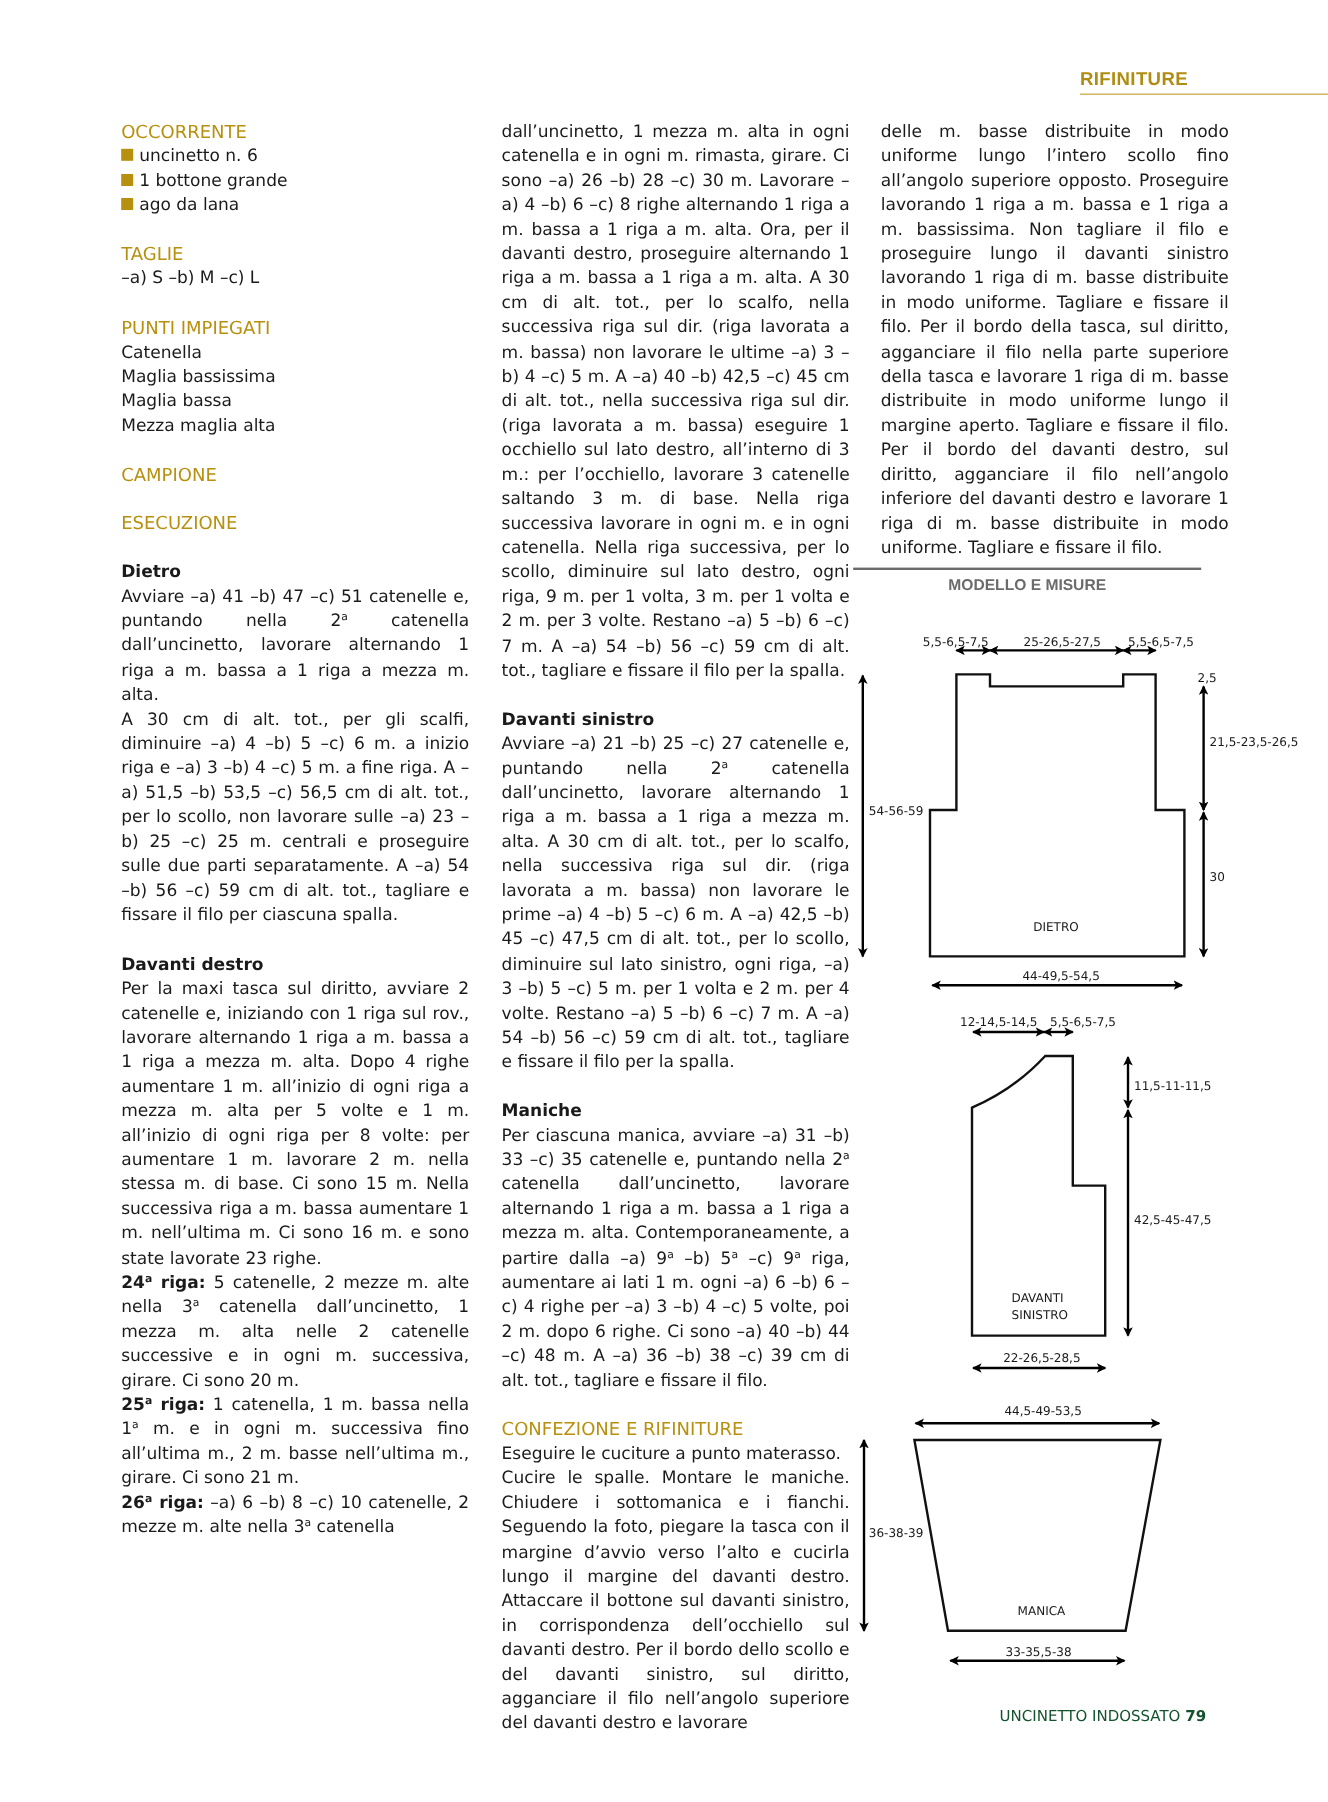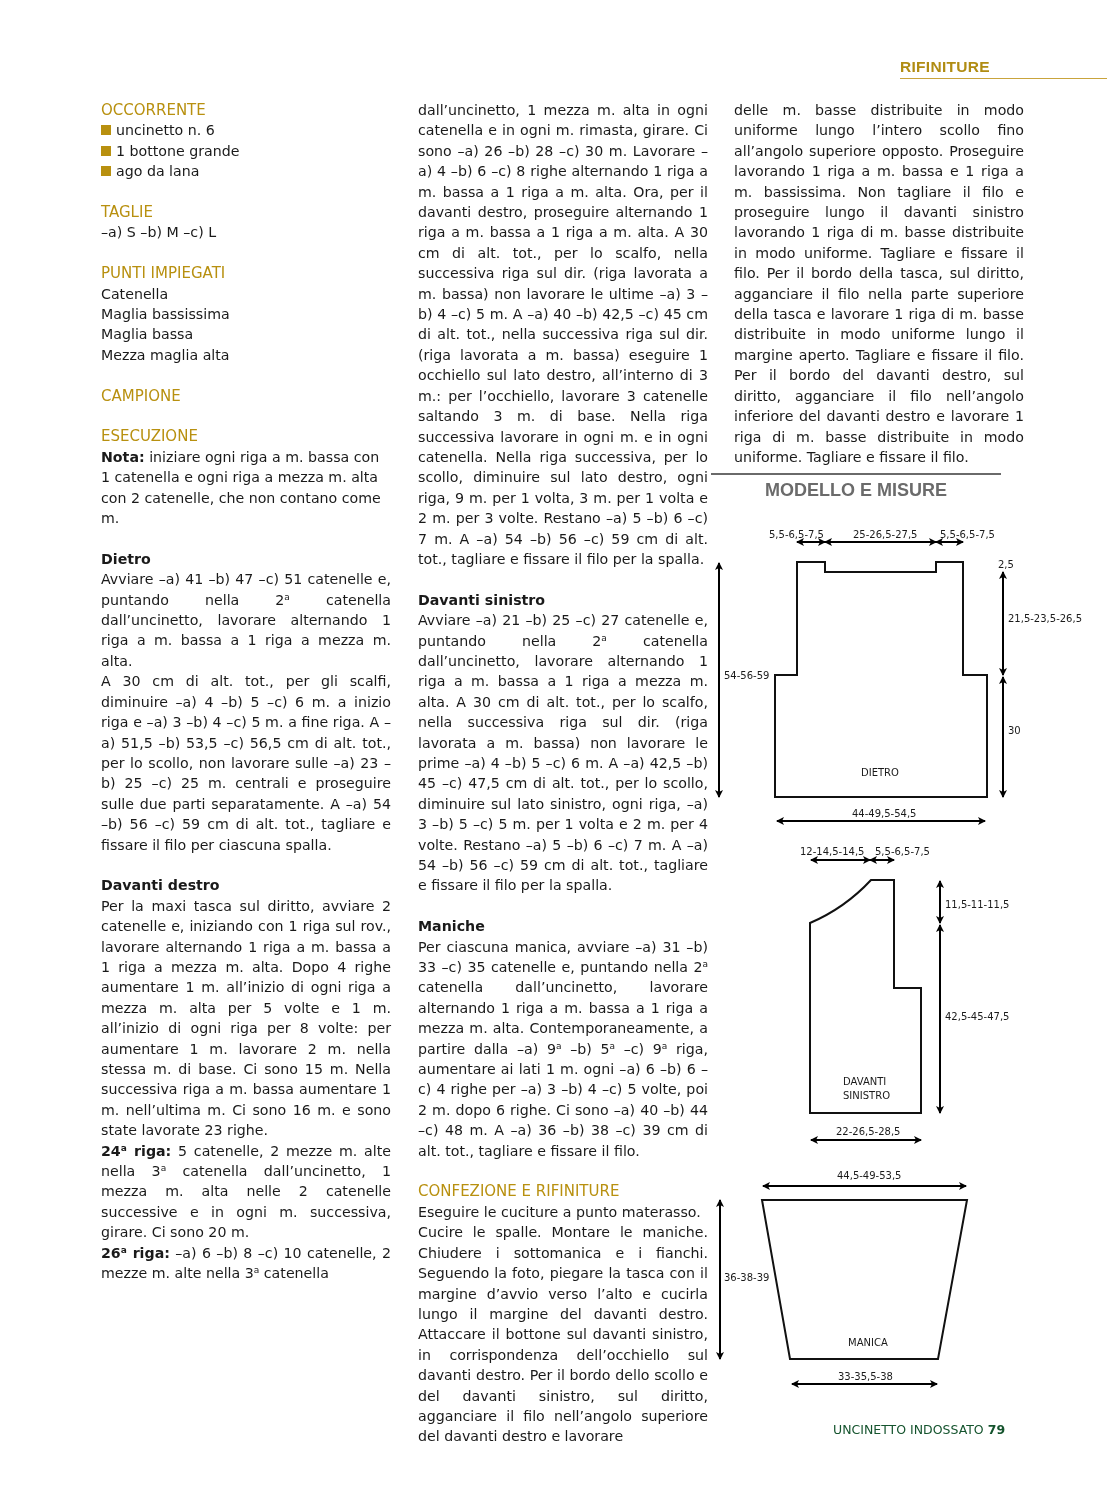--- a/index.html
+++ b/index.html
@@ -15,21 +15,21 @@
   .just { text-align: justify; }
   .sec-title { color: #b8900f; font-size: 15px; margin: 0; line-height: 20.4px; font-weight: normal; }
   .sub-title { font-weight: bold; margin: 0; line-height: 20.4px; }
   .p { margin: 0; }
   .gap { height: 20.4px; }
   .bullet { display: inline-block; width: 10px; height: 10px; background: #b8900f; margin-right: 5px; vertical-align: 0px; }
   .bold { font-weight: bold; }
   sup { font-size: 9px; vertical-align: 5px; line-height: 0; }
   .rule-dark { position: absolute; left: 711px; top: 473px; width: 290px; height: 2px; background: #6a6a6a; }
   .model-title { position: absolute; left: 711px; top: 480px; width: 290px; text-align: center;
-                 font-family: "Liberation Sans", sans-serif; font-weight: bold; font-size: 18px; color: #6b6b6b; }
+                 font-family: "Liberation Sans", sans-serif; font-weight: bold; font-size: 13px; color: #6b6b6b; }
   .diagram { position: absolute; left: 700px; top: 510px; }
   .dlabel { font-family: "DejaVu Sans", sans-serif; font-size: 10px; fill: #1a1a1a; }
   .footer { position: absolute; left: 833px; top: 1422px; font-size: 12.5px; color: #14532d; }
   .footer .num { font-weight: bold; margin-left: 4px; }
 </style>
 </head>
 <body>
 
 <div class="header-tag">RIFINITURE</div>
 <div class="header-rule"></div>
@@ -45,29 +45,29 @@
   <div class="gap"></div>
   <h3 class="sec-title">PUNTI IMPIEGATI</h3>
   <p class="p">Catenella</p>
   <p class="p">Maglia bassissima</p>
   <p class="p">Maglia bassa</p>
   <p class="p">Mezza maglia alta</p>
   <div class="gap"></div>
   <h3 class="sec-title">CAMPIONE</h3>
   <div class="gap"></div>
   <h3 class="sec-title">ESECUZIONE</h3>
-  <p class="p"><span class="bold">Nota:</span><span> iniziare ogni riga a m. bassa con 1 catenella e ogni riga a mezza m. alta con 2 catenelle, che non contano come m.</span></p>
   <div class="gap"></div>
   <h4 class="sub-title">Dietro</h4>
   <p class="p just"><span>Avviare –a) 41 –b) 47 –c) 51 catenelle e, puntando nella 2</span><sup>a</sup><span> catenella dall’uncinetto, lavorare alternando 1 riga a m. bassa a 1 riga a mezza m. alta.</span></p>
   <p class="p just">A 30 cm di alt. tot., per gli scalfi, diminuire –a) 4 –b) 5 –c) 6 m. a inizio riga e –a) 3 –b) 4 –c) 5 m. a fine riga. A –a) 51,5 –b) 53,5 –c) 56,5 cm di alt. tot., per lo scollo, non lavorare sulle –a) 23 –b) 25 –c) 25 m. centrali e proseguire sulle due parti separatamente. A –a) 54 –b) 56 –c) 59 cm di alt. tot., tagliare e fissare il filo per ciascuna spalla.</p>
   <div class="gap"></div>
   <h4 class="sub-title">Davanti destro</h4>
   <p class="p just">Per la maxi tasca sul diritto, avviare 2 catenelle e, iniziando con 1 riga sul rov., lavorare alternando 1 riga a m. bassa a 1 riga a mezza m. alta. Dopo 4 righe aumentare 1 m. all’inizio di ogni riga a mezza m. alta per 5 volte e 1 m. all’inizio di ogni riga per 8 volte: per aumentare 1 m. lavorare 2 m. nella stessa m. di base. Ci sono 15 m. Nella successiva riga a m. bassa aumentare 1 m. nell’ultima m. Ci sono 16 m. e sono state lavorate 23 righe.</p>
   <p class="p just"><span class="bold">24</span><sup class="bold">a</sup><span class="bold"> riga:</span><span> 5 catenelle, 2 mezze m. alte nella 3</span><sup>a</sup><span> catenella dall’uncinetto, 1 mezza m. alta nelle 2 catenelle successive e in ogni m. successiva, girare. Ci sono 20 m.</span></p>
+  <p class="p just"><span class="bold">25</span><sup class="bold">a</sup><span class="bold"> riga:</span><span> 1 catenella, 1 m. bassa nella 1</span><sup>a</sup><span> m. e in ogni m. successiva fino all’ultima m., 2 m. basse nell’ultima m., girare. Ci sono 21 m.</span></p>
   <p class="p just"><span class="bold">26</span><sup class="bold">a</sup><span class="bold"> riga:</span><span> –a) 6 –b) 8 –c) 10 catenelle, 2 mezze m. alte nella 3</span><sup>a</sup><span> catenella</span></p>
 </div>
 
 <div class="col col2">
   <p class="p just">dall’uncinetto, 1 mezza m. alta in ogni catenella e in ogni m. rimasta, girare. Ci sono –a) 26 –b) 28 –c) 30 m. Lavorare –a) 4 –b) 6 –c) 8 righe alternando 1 riga a m. bassa a 1 riga a m. alta. Ora, per il davanti destro, proseguire alternando 1 riga a m. bassa a 1 riga a m. alta. A 30 cm di alt. tot., per lo scalfo, nella successiva riga sul dir. (riga lavorata a m. bassa) non lavorare le ultime –a) 3 –b) 4 –c) 5 m. A –a) 40 –b) 42,5 –c) 45 cm di alt. tot., nella successiva riga sul dir. (riga lavorata a m. bassa) eseguire 1 occhiello sul lato destro, all’interno di 3 m.: per l’occhiello, lavorare 3 catenelle saltando 3 m. di base. Nella riga successiva lavorare in ogni m. e in ogni catenella. Nella riga successiva, per lo scollo, diminuire sul lato destro, ogni riga, 9 m. per 1 volta, 3 m. per 1 volta e 2 m. per 3 volte. Restano –a) 5 –b) 6 –c) 7 m. A –a) 54 –b) 56 –c) 59 cm di alt. tot., tagliare e fissare il filo per la spalla.</p>
   <div class="gap"></div>
   <h4 class="sub-title">Davanti sinistro</h4>
   <p class="p just"><span>Avviare –a) 21 –b) 25 –c) 27 catenelle e, puntando nella 2</span><sup>a</sup><span> catenella dall’uncinetto, lavorare alternando 1 riga a m. bassa a 1 riga a mezza m. alta. A 30 cm di alt. tot., per lo scalfo, nella successiva riga sul dir. (riga lavorata a m. bassa) non lavorare le prime –a) 4 –b) 5 –c) 6 m. A –a) 42,5 –b) 45 –c) 47,5 cm di alt. tot., per lo scollo, diminuire sul lato sinistro, ogni riga, –a) 3 –b) 5 –c) 5 m. per 1 volta e 2 m. per 4 volte. Restano –a) 5 –b) 6 –c) 7 m. A –a) 54 –b) 56 –c) 59 cm di alt. tot., tagliare e fissare il filo per la spalla.</span></p>
   <div class="gap"></div>
   <h4 class="sub-title">Maniche</h4>

